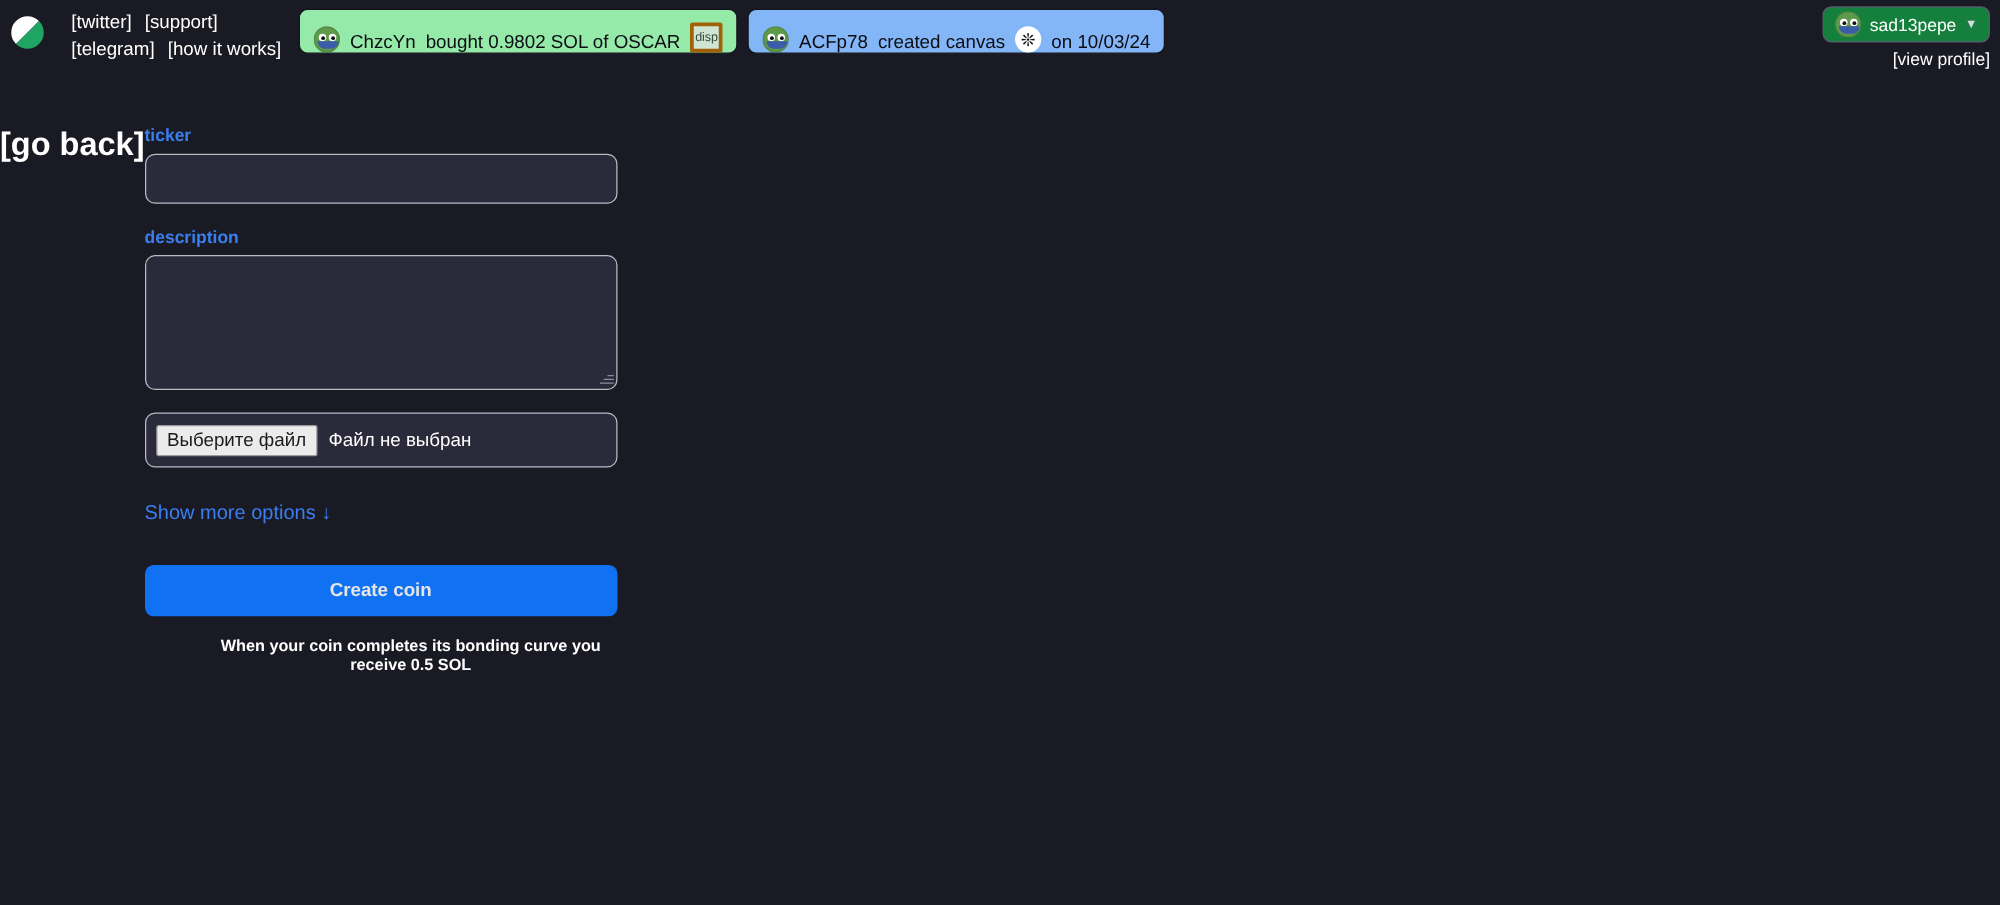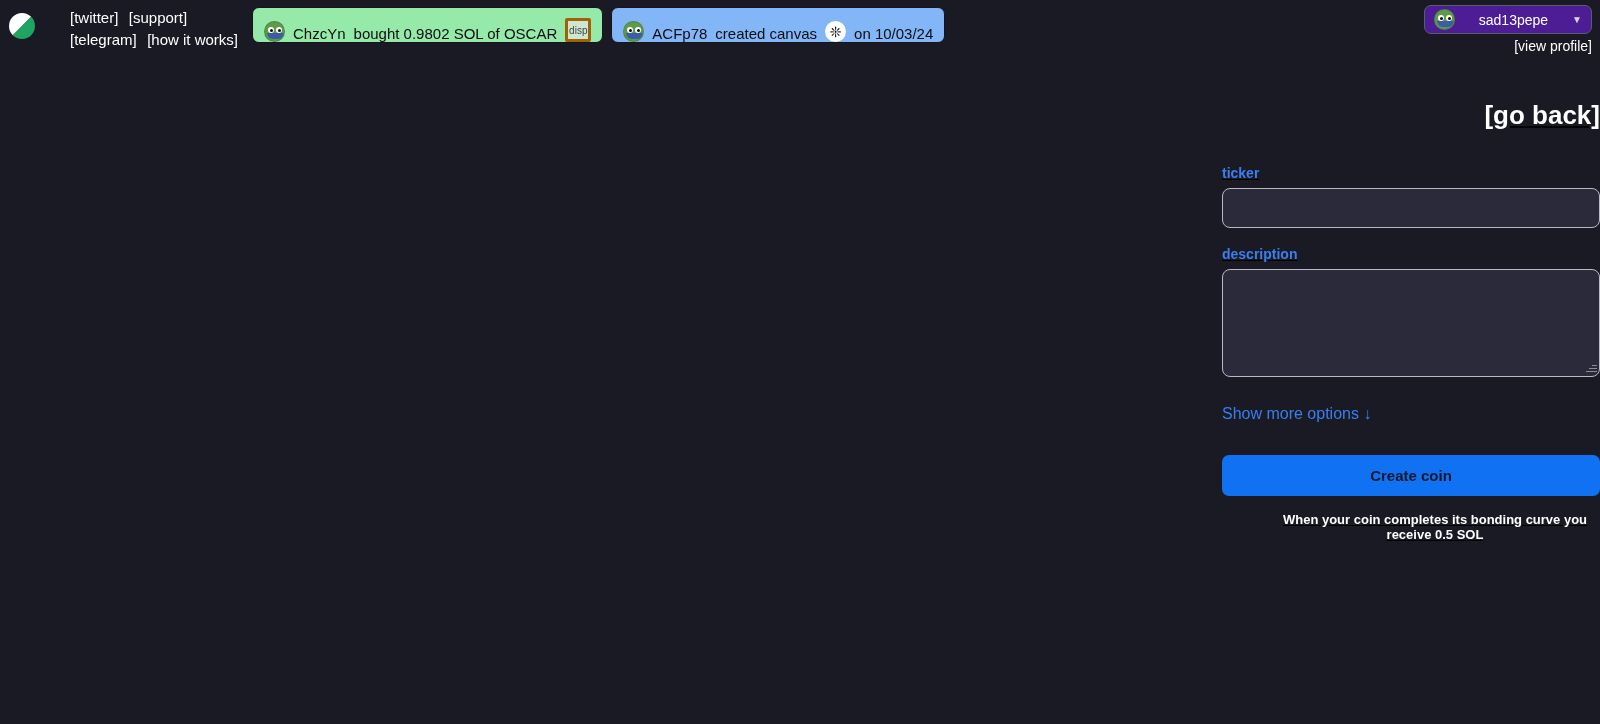--- a/index.html
+++ b/index.html
@@ -36,21 +36,21 @@
   }
   .pill .half-bot {
     position: absolute; left: 0; top: 13px;
     width: 26px; height: 13px;
     background: #1fa463;
     border-radius: 0 0 13px 13px;
   }
 
   .navlinks {
     flex: 0 0 auto;
-    margin-left: 28px;
+    margin-left: 15px;
     padding-top: 3px;
     line-height: 22px;
     white-space: nowrap;
   }
   .navlinks a {
     color: #ffffff;
     font-size: 15px;
     text-decoration: none;
     margin-right: 6px;
   }
@@ -130,43 +130,42 @@
     color: #111; font-size: 14px; line-height: 1;
   }
 
   
   .account {
     position: absolute;
     right: 8px; top: 5px;
     text-align: right;
   }
   .account-pill {
-    display: inline-flex; align-items: center; gap: 24px;
-    background: #4c1d95;
+    display: inline-flex; align-items: center; gap: 7px;
+    background: #15803d;
     border: 1px solid #5a5c6e;
     border-radius: 7px;
     padding: 3px 9px;
     color: #ffffff; font-size: 14px;
     white-space: nowrap;
   }
   .chev { font-size: 10px; color: #d8d9e0; }
   .viewprofile {
     display: block;
     margin-top: 4px;
     color: #ffffff;
     font-size: 14px;
     text-decoration: none;
   }
 
   
   .main {
     width: 100%;
-    display: flex; flex-direction: column; align-items: flex-end;
+    display: flex; flex-direction: row; align-items: flex-start;
     padding-top: 50px;
-    text-decoration: underline;
   }
   .page-title {
     color: #ffffff;
     font-size: 26px;
     font-weight: bold;
     margin-bottom: 34px;
   }
   .form {
     width: 378px;
   }
@@ -254,21 +253,21 @@
     font-size: 16px;
     text-decoration: none;
     margin: 10px 0 32px 0;
   }
   .create-btn {
     width: 100%;
     height: 41px;
     background: #1072f3;
     border: none;
     border-radius: 7px;
-    color: #0f172a;
+    color: #e5e5e5;
     font-size: 15px;
     font-weight: bold;
     font-family: "Liberation Sans", sans-serif;
     cursor: pointer;
   }
   .footnote {
     margin-top: 16px;
     text-align: center;
     color: #ffffff;
     font-size: 13px;
@@ -365,20 +364,24 @@
         <textarea class="textarea" style=""></textarea>
         <span class="ta-grip">
           <i></i>
             <i></i>
             <i></i>
         </span>
       </div>
     </div>
 
     <div class="field">
+      <div class="filebox">
+        <span class="file-btn">Выберите файл</span>
+        <span class="file-status">Файл не выбран</span>
+      </div>
     </div>
 
     <a href="#" class="more-options">Show more options ↓</a>
 
     <button class="create-btn">Create coin</button>
 
     <div class="footnote">When your coin completes its bonding curve you receive 0.5 SOL</div>
 
   </div>
 </div>

